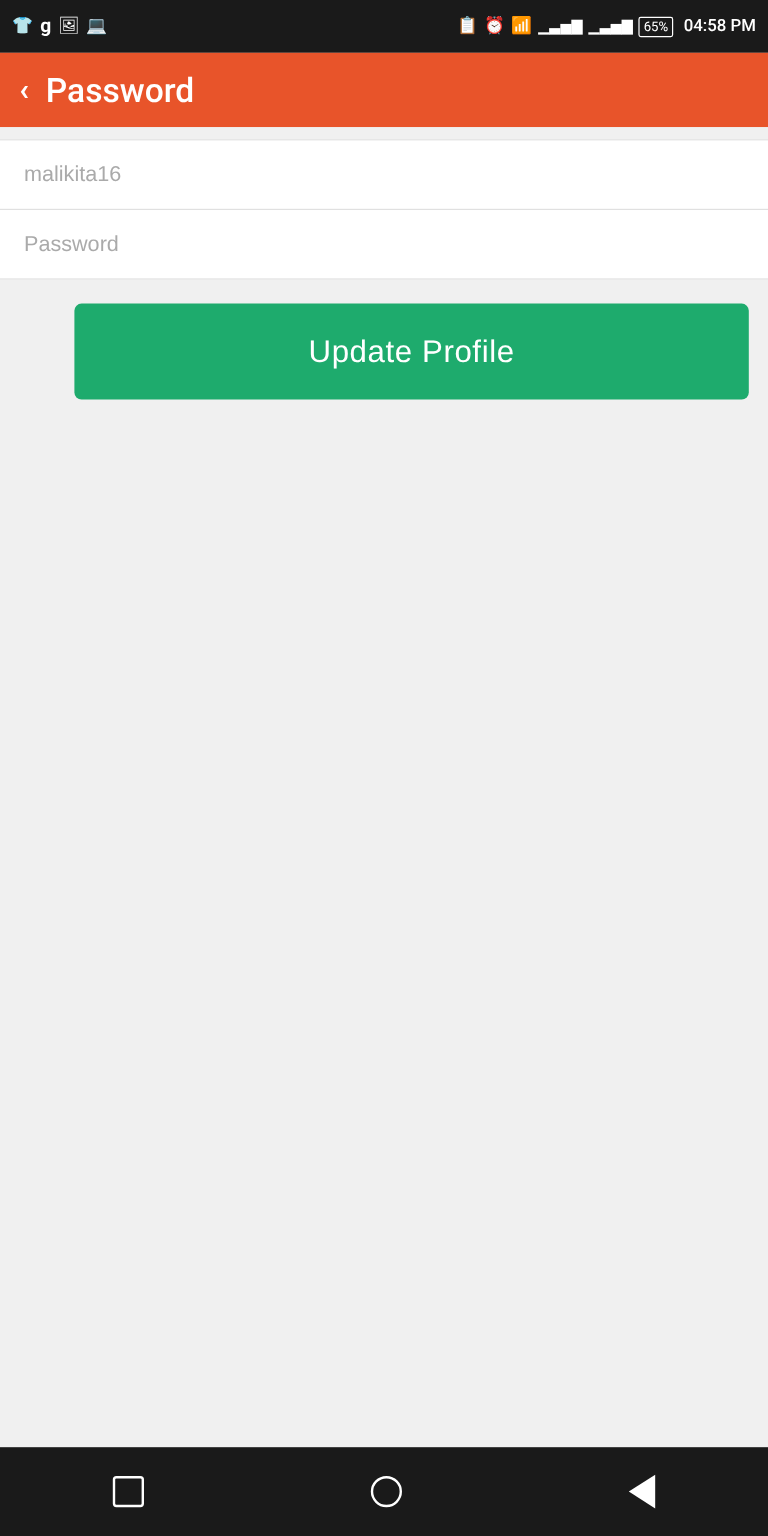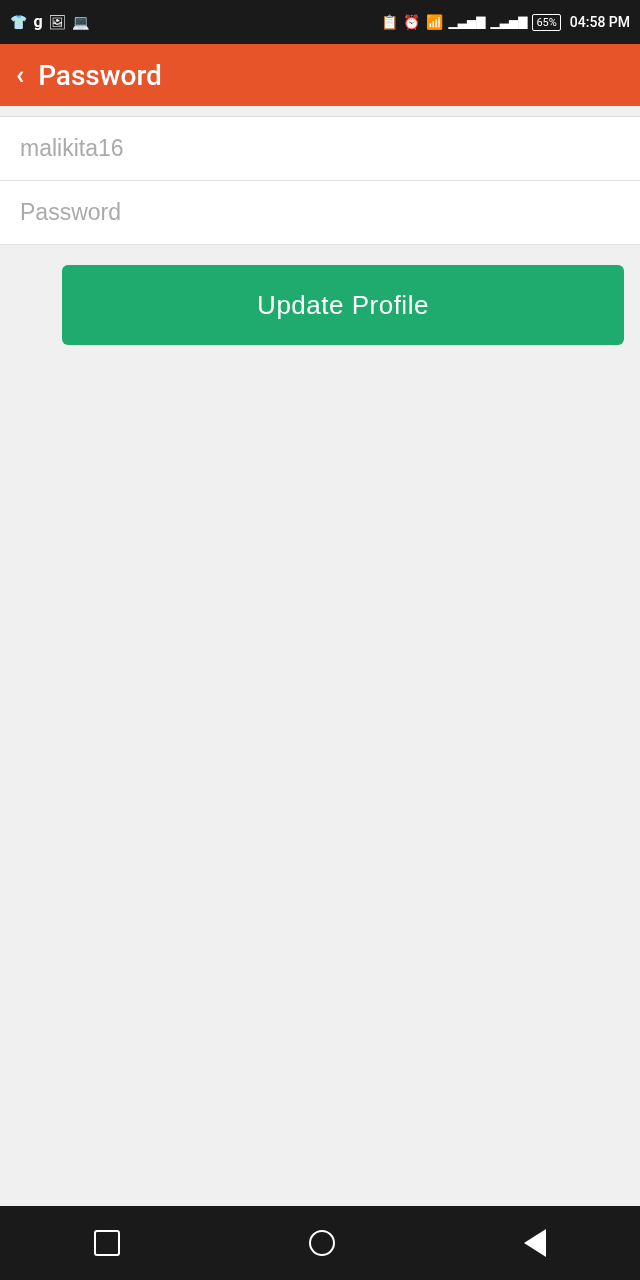--- a/index.html
+++ b/index.html
@@ -109,21 +109,21 @@
     }
 
     .form-field:first-child {
       border-top: 1px solid #e0e0e0;
     }
 
     .form-input {
       width: 100%;
       border: none;
       outline: none;
-      font-size: 23px;
+      font-size: 18px;
       color: #aaa;
       background: transparent;
       font-family: Arial, sans-serif;
     }
 
     .form-input::placeholder {
       color: #aaa;
     }
 
     .form-input.has-value {

